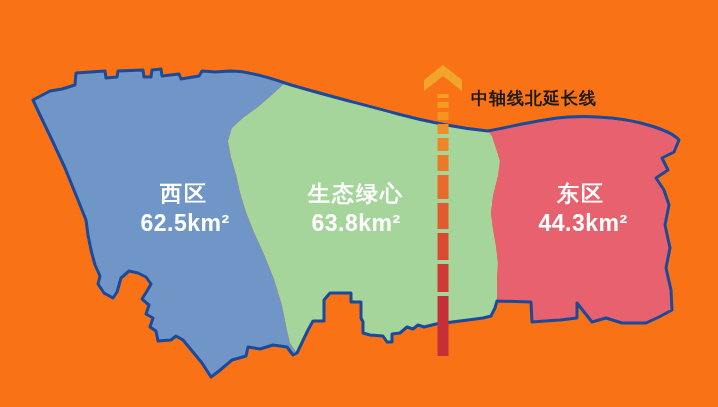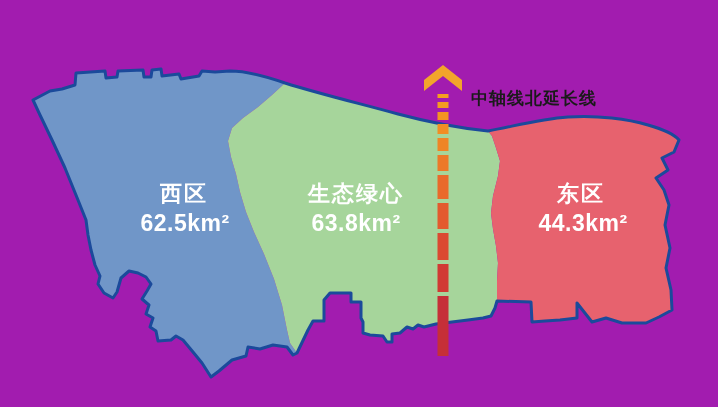--- a/index.html
+++ b/index.html
@@ -8,21 +8,21 @@
     background: #ffffff;
     width: 718px;
     height: 407px;
     overflow: hidden;
     font-family: "Liberation Sans", "DejaVu Sans", sans-serif;
   }
   .stage {
     position: relative;
     width: 718px;
     height: 407px;
-    background: #a21caf;
+    background: #f97316;
   }
   svg { display: block; }
   .region-name {
     font-size: 22px;
     font-weight: bold;
     letter-spacing: 2px;
   }
   .region-area {
     font-size: 23px;
     font-weight: bold;

